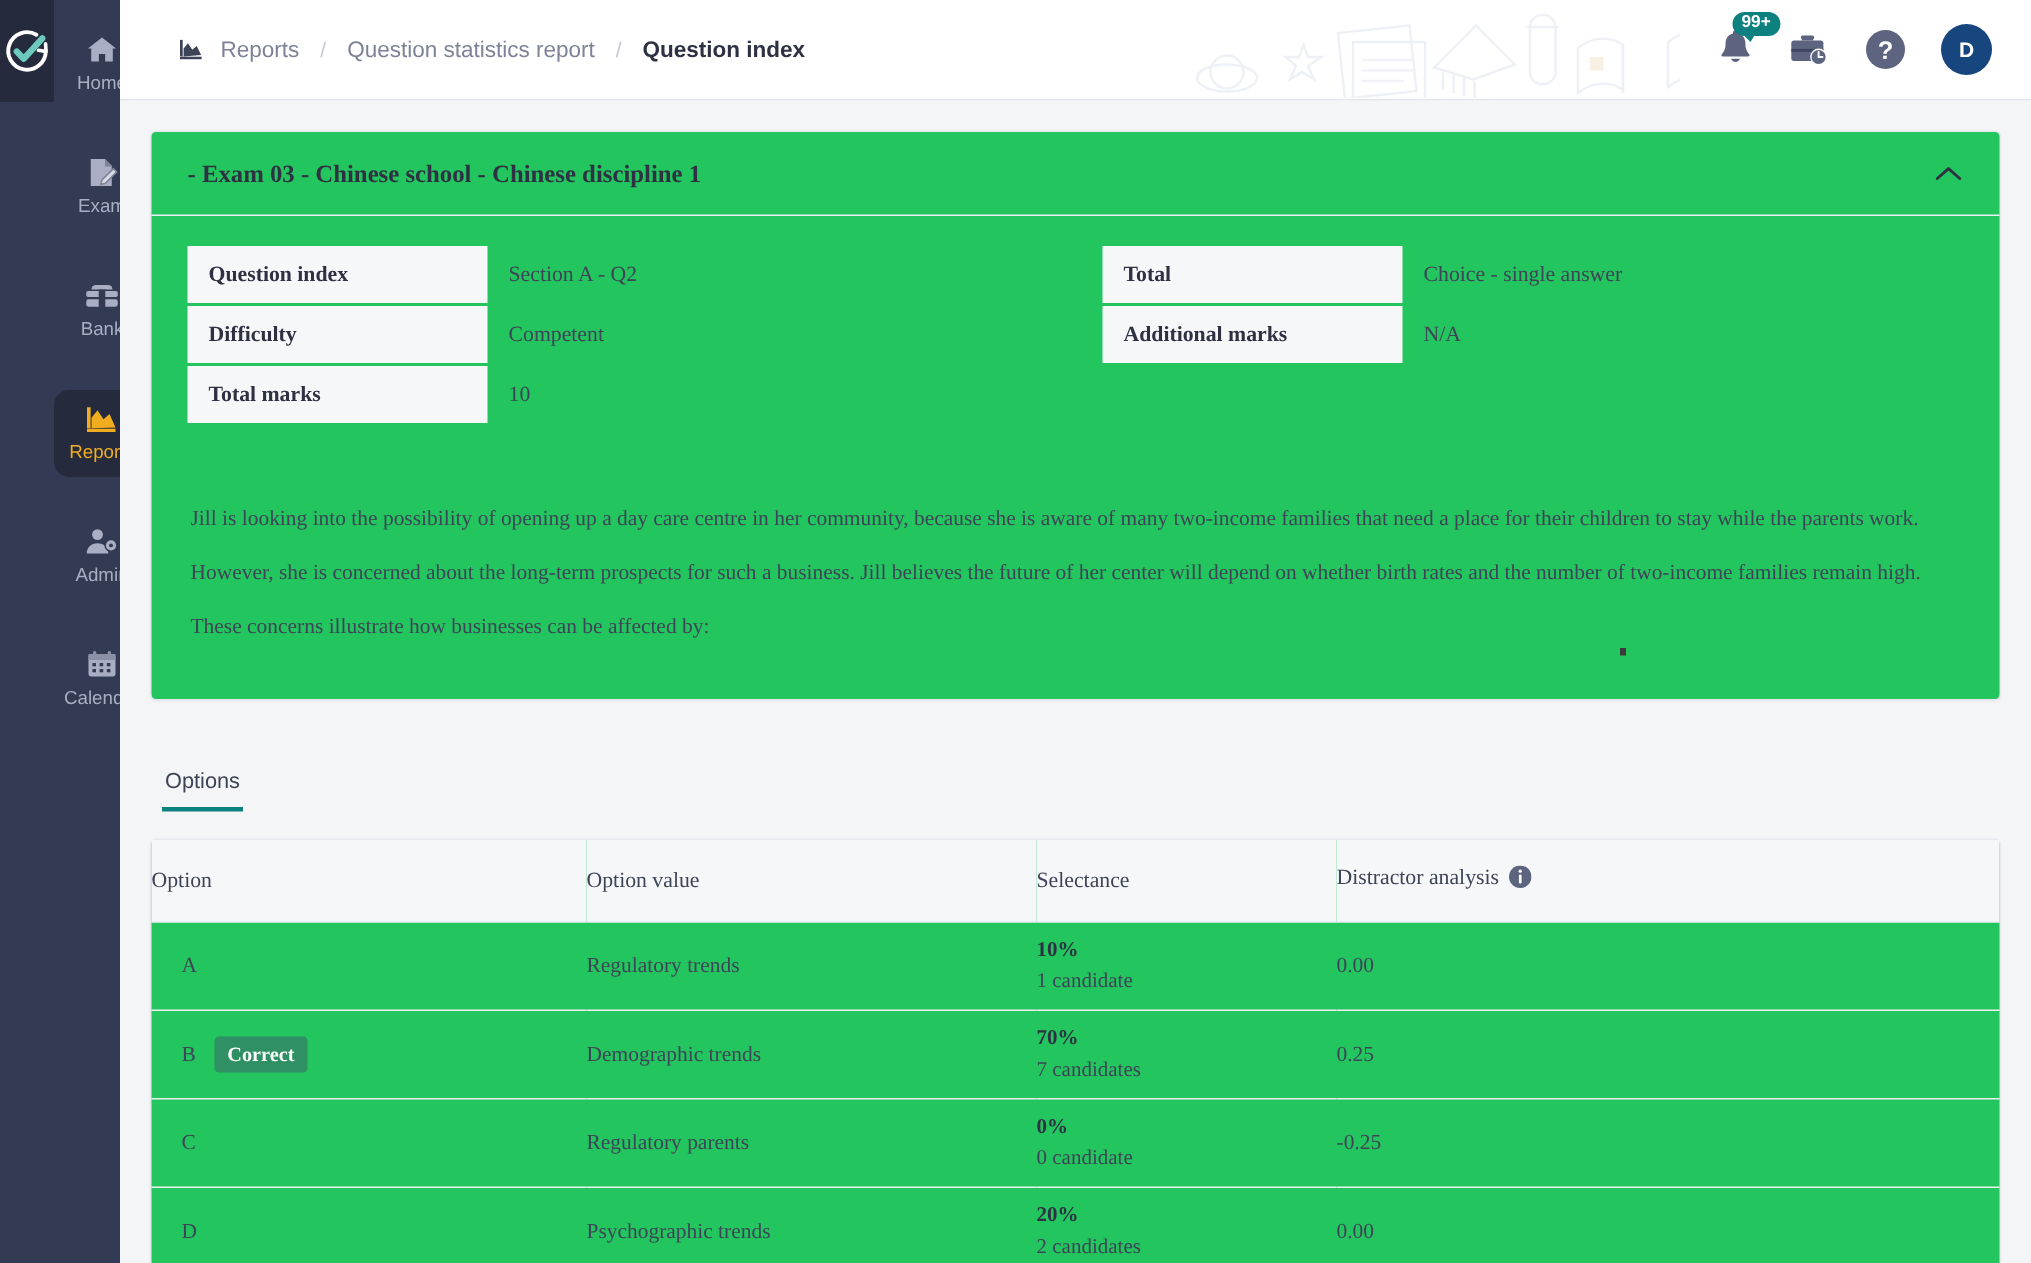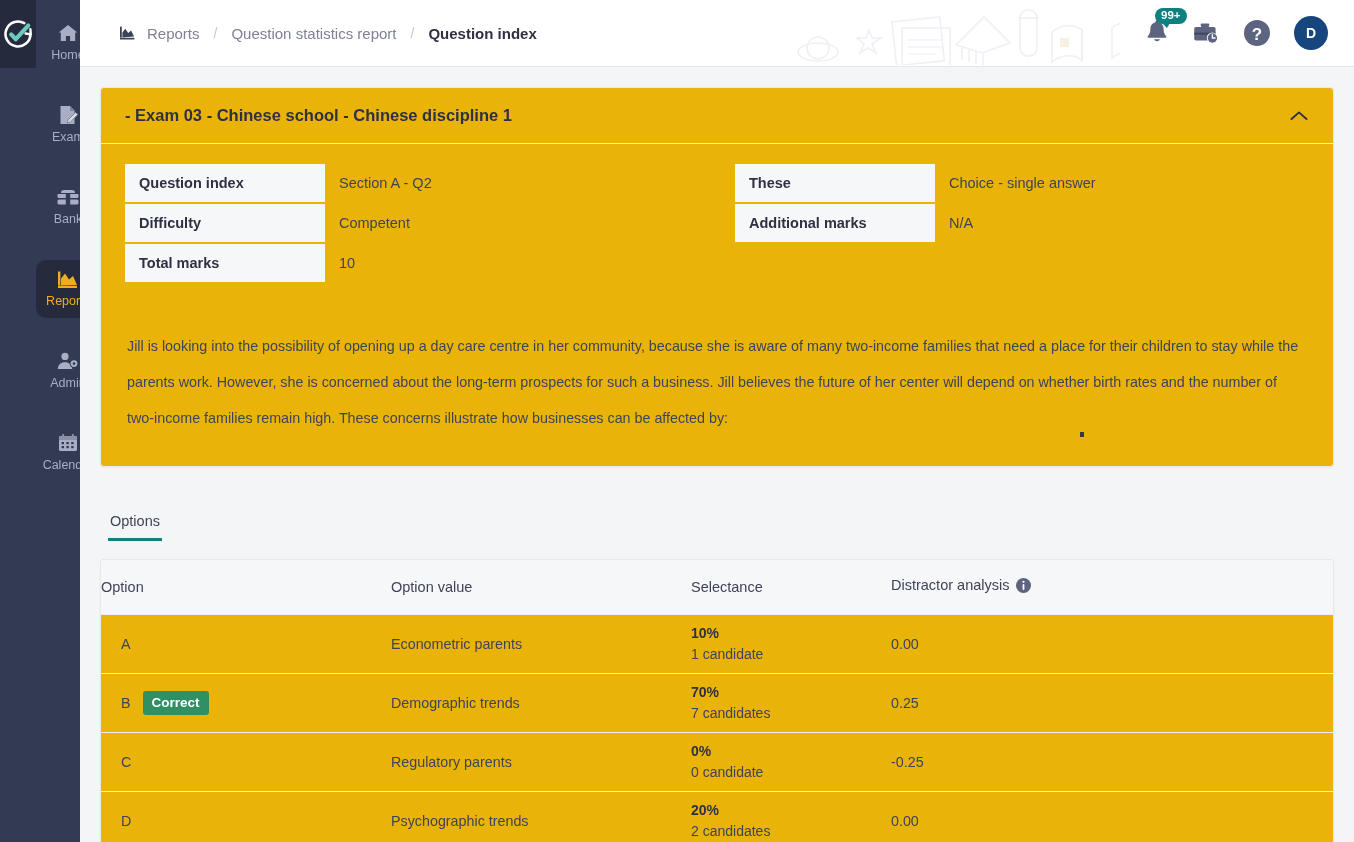--- a/index.html
+++ b/index.html
@@ -71,22 +71,23 @@
   .avatar {
     width: 34px; height: 34px; border-radius: 50%;
     background: #17457d; color: #fff; font-size: 14px; font-weight: bold;
     display: flex; align-items: center; justify-content: center; cursor: pointer;
   }
 
   
   .content { padding: 20px 20px 0 20px; height: 775px; }
 
   .card {
-    background: #eab308; border: 1px solid #e6e8ee; border-radius: 4px;
+    background: #22c55e; border: 1px solid #e6e8ee; border-radius: 4px;
     box-shadow: 0 1px 2px rgba(28,32,48,.05);
+    font-family: Liberation Serif, serif;
   }
   .card-head {
     height: 56px; display: flex; align-items: center; padding: 0 24px;
     border-bottom: 1px solid #eceef3;
   }
   .card-title { font-size: 16.5px; font-weight: bold; color: #2d3142; }
   .chev { margin-left: auto; cursor: pointer; display: flex; align-items: center; }
 
   .info-grid { display: flex; padding: 20px 24px 8px 24px; }
   .info-col { width: 50%; }
@@ -342,21 +343,21 @@
               <div class="info-key">Difficulty</div>
               <div class="info-val">Competent</div>
             </div>
             <div class="info-row">
               <div class="info-key">Total marks</div>
               <div class="info-val">10</div>
             </div>
           </div>
           <div class="info-col right">
             <div class="info-row">
-              <div class="info-key">These</div>
+              <div class="info-key">Total</div>
               <div class="info-val">Choice - single answer</div>
             </div>
             <div class="info-row">
               <div class="info-key">Additional marks</div>
               <div class="info-val">N/A</div>
             </div>
           </div>
         </div>
 
         <div class="qtext">
@@ -384,21 +385,21 @@
               </th>
             </tr>
           </thead>
           <tbody>
             <tr>
               <td class="c-opt">
                 <div class="opt-cell">
                   <span>A</span>
                 </div>
               </td>
-              <td class="c-val">Econometric parents</td>
+              <td class="c-val">Regulatory trends</td>
               <td class="c-sel">
                 <span class="sel-pct">10%</span>
                 <span class="sel-cnt">1 candidate</span>
               </td>
               <td class="c-dis">0.00</td>
             </tr>
 
             <tr>
               <td class="c-opt">
                 <div class="opt-cell">

